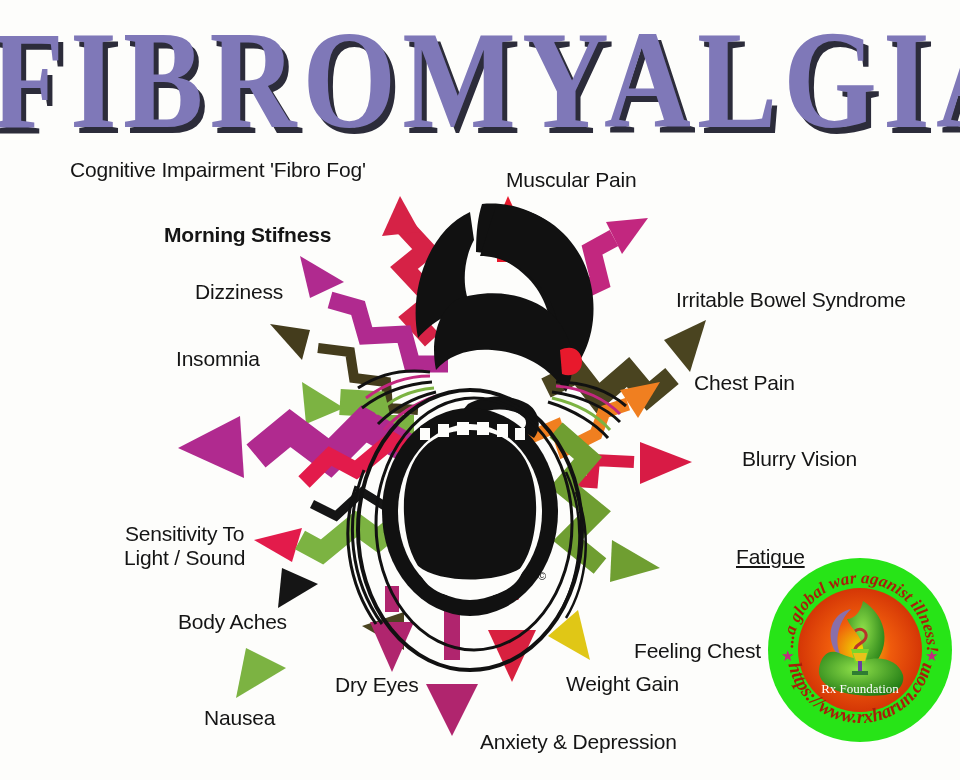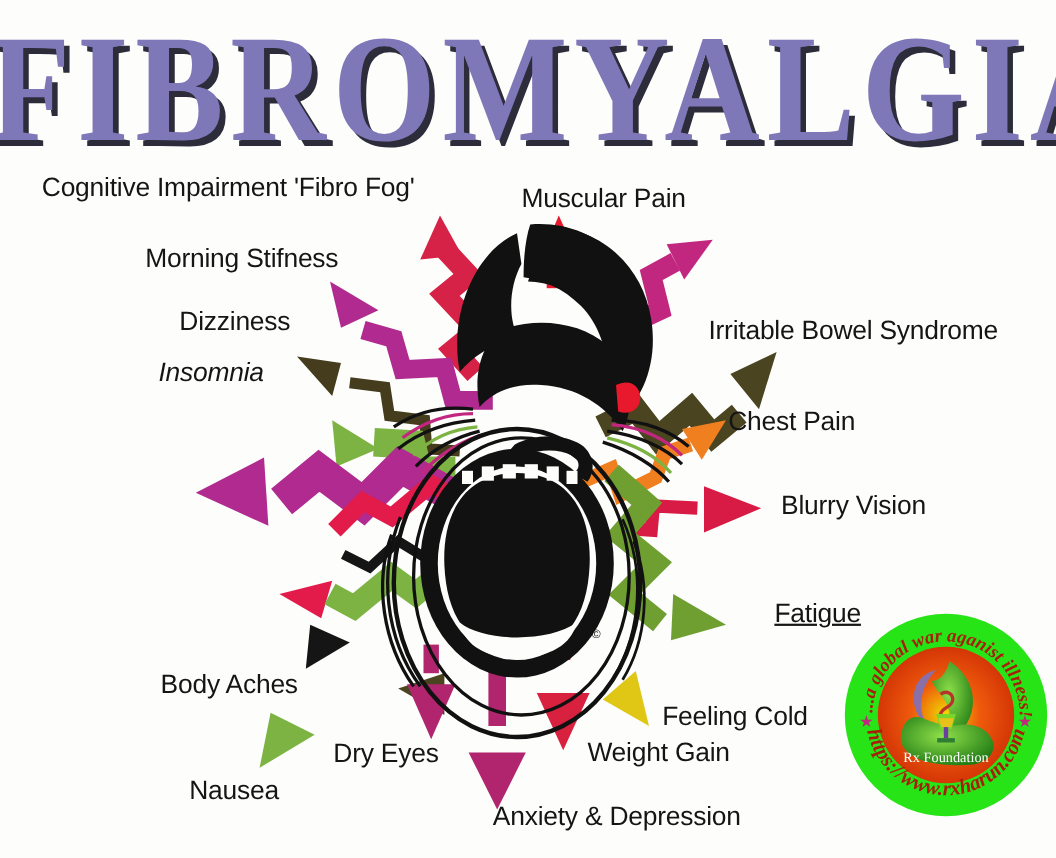--- a/index.html
+++ b/index.html
@@ -38,24 +38,25 @@
   
   #art{
     position:absolute;left:0;top:0;width:960px;height:780px;
   }
 
   
   .lbl{
     position:absolute;
     font-family:"Liberation Sans", sans-serif;
     color:#151515;
-    font-size:24px;
+    font-size:21px;
     line-height:1.12;
     white-space:pre;
     letter-spacing:-0.2px;
+    margin-left:32px;
   }
 
   
   #logo{
     position:absolute;
     left:767px; top:557px;
     width:186px; height:186px;
   }
   #logo svg{display:block;}
 </style>
@@ -247,29 +248,31 @@
         <path d="M566,472 C586,516 584,572 558,616"></path>
         <path d="M576,492 C592,532 588,582 566,618"></path>
       </g>
 
       <text x="538" y="580" font-family="Liberation Sans, sans-serif" font-size="11" fill="#111111">©</text>
     </g>
   </svg>
 
   <div class="lbl" style="left:38px;  top:158px;">Cognitive Impairment 'Fibro Fog'</div>
   <div class="lbl" style="left:474px; top:168px;text-align:center;">Muscular Pain</div>
-  <div class="lbl" style="left:132px; top:223px;">Morning Stifness</div>
+  <div class="lbl" style="left:132px; top:223px;font-weight:bold;">Morning Stifness</div>
   <div class="lbl" style="left:644px; top:288px;">Irritable Bowel Syndrome</div>
   <div class="lbl" style="left:163px; top:280px;">Dizziness</div>
-  <div class="lbl" style="left:144px; top:326px;font-style:italic;">Insomnia</div>
+  <div class="lbl" style="left:144px; top:347px;">Insomnia</div>
   <div class="lbl" style="left:662px; top:371px;">Chest Pain</div>
   <div class="lbl" style="left:710px; top:447px;">Blurry Vision</div>
+  <div class="lbl" style="left:92px;  top:522px; text-align:center;">Sensitivity To
+Light / Sound</div>
   <div class="lbl" style="left:704px; top:545px;text-decoration:underline;">Fatigue</div>
   <div class="lbl" style="left:146px; top:610px;">Body Aches</div>
-  <div class="lbl" style="left:602px; top:639px;">Feeling Cold</div>
+  <div class="lbl" style="left:602px; top:639px;">Feeling Chest</div>
   <div class="lbl" style="left:303px; top:673px;text-align:center;">Dry Eyes</div>
   <div class="lbl" style="left:534px; top:672px;">Weight Gain</div>
   <div class="lbl" style="left:172px; top:706px;">Nausea</div>
   <div class="lbl" style="left:448px; top:730px;text-align:right;">Anxiety &amp; Depression</div>
 
   <div id="logo">
     <svg viewBox="0 0 186 186" width="186" height="186">
       <defs>
         <path id="arcTop" d="M 26,93 A 67,67 0 0 1 160,93" fill="none"></path>
         <path id="arcBottom" d="M 20,93 A 73,73 0 0 0 166,93" fill="none"></path>

